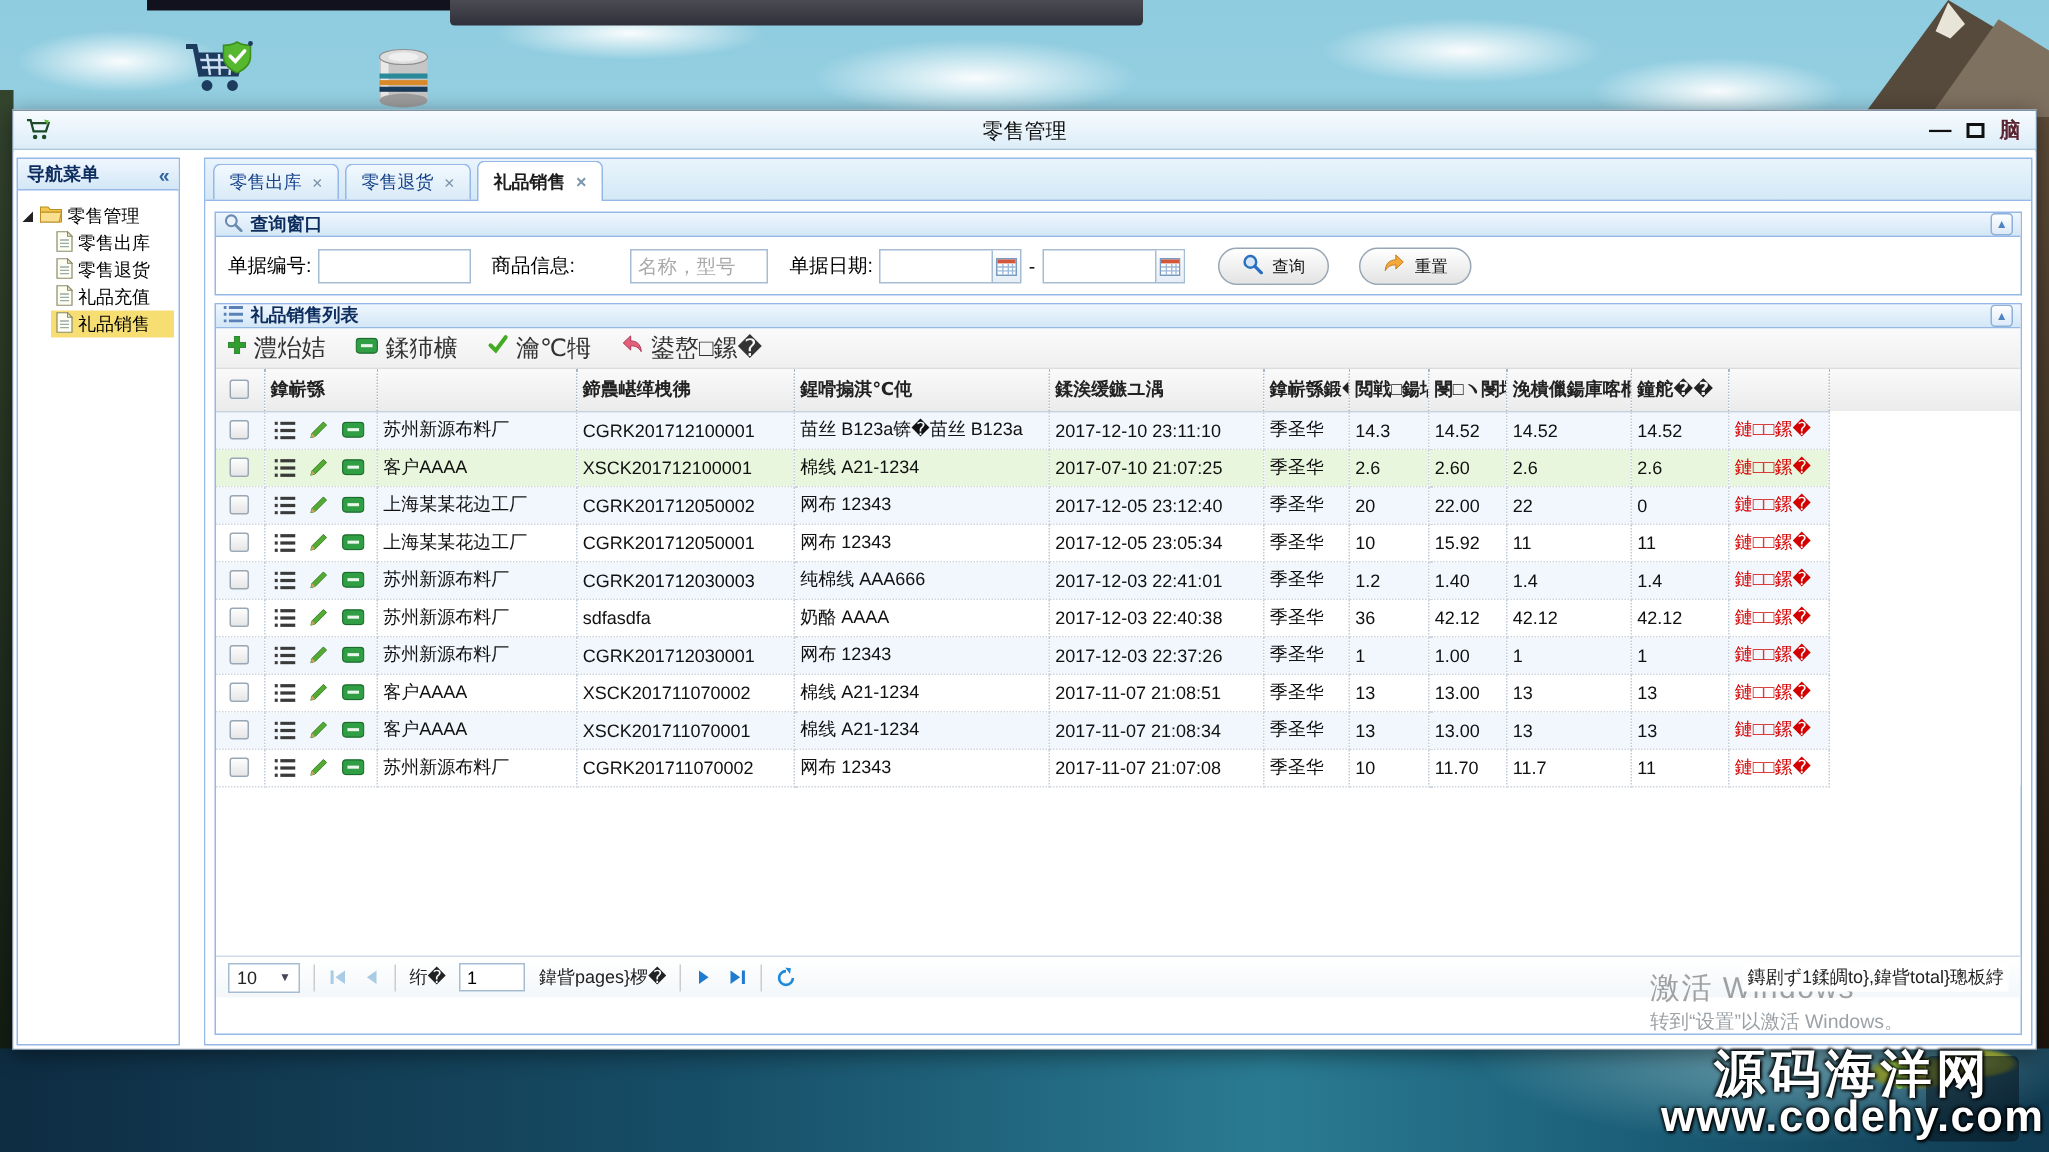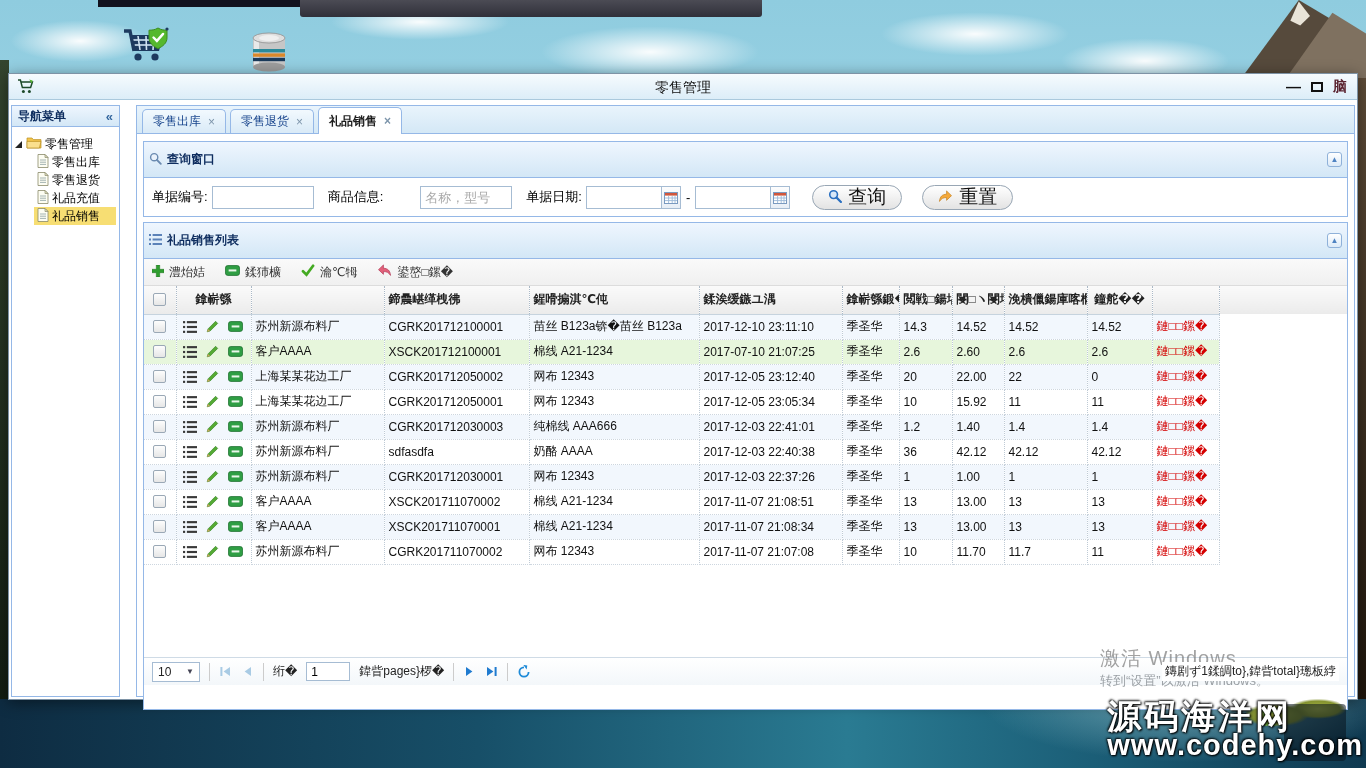--- a/index.html
+++ b/index.html
@@ -54,51 +54,51 @@
   .main { position:absolute; left:127px; top:4px; right:2px; bottom:2px; border:1px solid #95B8E7; background:#fff; }
   .tabs-bar { height:28px; background:linear-gradient(#E9F4FC,#D4E8F6); border-bottom:1px solid #95B8E7;
               display:flex; align-items:flex-end; gap:4px; padding-left:5px; }
   .tab { height:24px; display:flex; align-items:center; gap:7px; padding:0 10px; border:1px solid #95B8E7; border-bottom:none;
          border-radius:5px 5px 0 0; background:linear-gradient(#F2F9FE,#D9EAF7); font-size:12px; color:#15428b; cursor:pointer; }
   .tab .x { color:#7d95ab; font-size:12px; }
   .tab.active { background:#fff; height:27px; margin-bottom:-1px; color:#1c1c1c; font-weight:bold; }
   .tab-content { position:absolute; left:0; right:0; top:29px; bottom:0; background:#fff; padding:6px; }
 
   .panel { border:1px solid #95B8E7; background:#fff; }
-  .panel-hd { height:36px; background:linear-gradient(#EFF6FE,#D3E7F6); border-bottom:1px solid #95B8E7;
+  .panel-hd { height:16px; background:linear-gradient(#EFF6FE,#D3E7F6); border-bottom:1px solid #95B8E7;
               display:flex; align-items:center; gap:5px; padding:0 5px; font-size:12px; font-weight:bold; color:#0E2D5F; }
   .collapse-btn { margin-left:auto; width:15px; height:15px; border:1px solid #8fb1d9; border-radius:3px;
                   background:linear-gradient(#ffffff,#dceaf8); color:#4f83c2; font-size:8px; line-height:13px; text-align:center; cursor:pointer; }
 
   
   .query-body { height:38px; display:flex; align-items:center; padding:0 8px; font-size:13px; color:#000; }
   .f-label { margin-right:4px; }
   .f-label.gap { margin-left:14px; }
   .q-input { height:23px; border:1px solid #a6bcd3; font-size:13px; padding:0 4px; font-family:inherit; }
   .q-input::placeholder { color:#a9a9a9; }
   .w-doc { width:102px; } .w-prod { width:92px;margin-left:33px; }
   .date-wrap { position:relative; width:95px; height:23px; margin-right:0; }
   .date-wrap .q-input { width:95px; padding-right:20px; }
   .cal-btn { position:absolute; right:1px; top:1px; width:19px; height:21px; background:linear-gradient(#fdfdfd,#e7eef6);
              border-left:1px solid #a6bcd3; display:flex; align-items:center; justify-content:center; cursor:pointer; }
   .dash { margin:0 5px; }
   .btn { height:25px; border:1px solid #98a6b4; border-radius:13px; background:linear-gradient(#ffffff,#e3e3e3);
-         display:flex; align-items:center; gap:6px; padding:0 15px; font-size:19px; color:#111; cursor:pointer; }
+         display:flex; align-items:center; gap:6px; padding:0 15px; font-size:11px; color:#111; cursor:pointer; }
   .btn-search { margin-left:22px; } .btn-reset { margin-left:20px; }
 
   
   .list-panel { position:relative; margin-top:5px; height:488px; overflow:hidden; }
   .toolbar { height:27px; border-bottom:1px solid #dcdcdc; background:linear-gradient(#fafafa,#f0f0f0);
-             display:flex; align-items:center; gap:20px; padding:0 8px; font-size:12px; color:#333; }
+             display:flex; align-items:center; gap:20px; padding:0 8px; font-size:16px; color:#333; }
   .tbtn { display:flex; align-items:center; gap:5px; cursor:pointer; }
 
   table.grid { border-collapse:collapse; table-layout:fixed; width:100%; }
   .grid th { height:28px; background:linear-gradient(#fafafa,#ebebeb); border-right:1px dotted #aab8c6; border-bottom:1px solid #c6d3de;
              font-size:12px; font-weight:bold; color:#222; text-align:left; padding:0 4px; white-space:nowrap; overflow:hidden; }
-  .grid th.c { text-align:center; }
+  .grid th.c { }
   .grid td { height:25px; border-right:1px dotted #becad5; border-bottom:1px dotted #cdd6df; font-size:12px; color:#111;
              padding:0 4px; white-space:nowrap; overflow:hidden; }
   .grid tr.odd td { background:#F2F7FD; }
   .grid tr.even td { background:#FFFFFF; }
   .grid tr.hl td { background:#E7F6DC; }
   .grid td.filler, .grid th.filler { border:none; }
   .grid tr td.filler { background:#fff; }
   .grid td.status { color:#D40000; }
   .cb { width:13px; height:13px; border:1px solid #9aa8b6; border-radius:2px; background:linear-gradient(#fdfdfd,#e6e6e6); margin:0 auto; }
   .ops { display:flex; align-items:center; gap:9px; padding-left:2px; }
@@ -111,21 +111,21 @@
            justify-content:space-between; padding:0 5px; cursor:pointer; }
   .pgsel .arr { font-size:8px; color:#445; }
   .sep { width:1px; height:18px; background:#ccc; }
   .pg-ico { display:flex; cursor:pointer; }
   .pg-input { width:44px; height:19px; border:1px solid #a6bcd3; font-size:12px; padding:0 4px; font-family:inherit; }
   .stats { margin-left:auto; background:#fff; padding:1px 3px; position:relative; z-index:60; }
 
   
   .wm1 { position:absolute; left:1100px; top:645px; font-size:20px; color:#777; opacity:.68; z-index:50; letter-spacing:1px; }
   .wm2 { position:absolute; left:1100px; top:672px; font-size:13px; color:#8b9196; opacity:.85; z-index:50; }
-  .brand { position:absolute; right:3px; top:699px; z-index:55; text-align:left; color:#fff; font-weight:bold;
+  .brand { position:absolute; right:3px; top:699px; z-index:55; text-align:center; color:#fff; font-weight:bold;
            text-shadow:0 0 3px #000, 1px 1px 2px #000, -1px -1px 2px rgba(0,0,0,.7); line-height:1; }
   .brand .b1 { font-size:34px; letter-spacing:3px; }
   .brand .b2 { font-size:29px; margin-top:-2px; letter-spacing:1px; }
   .mini-cart { position:absolute; left:1258px; top:708px; z-index:4; opacity:.95; }
 </style>
 </head>
 <body>
 
 <div class="sky"></div>
 <div class="cloud" style="left:10px;top:20px;width:140px;height:42px;"></div>

